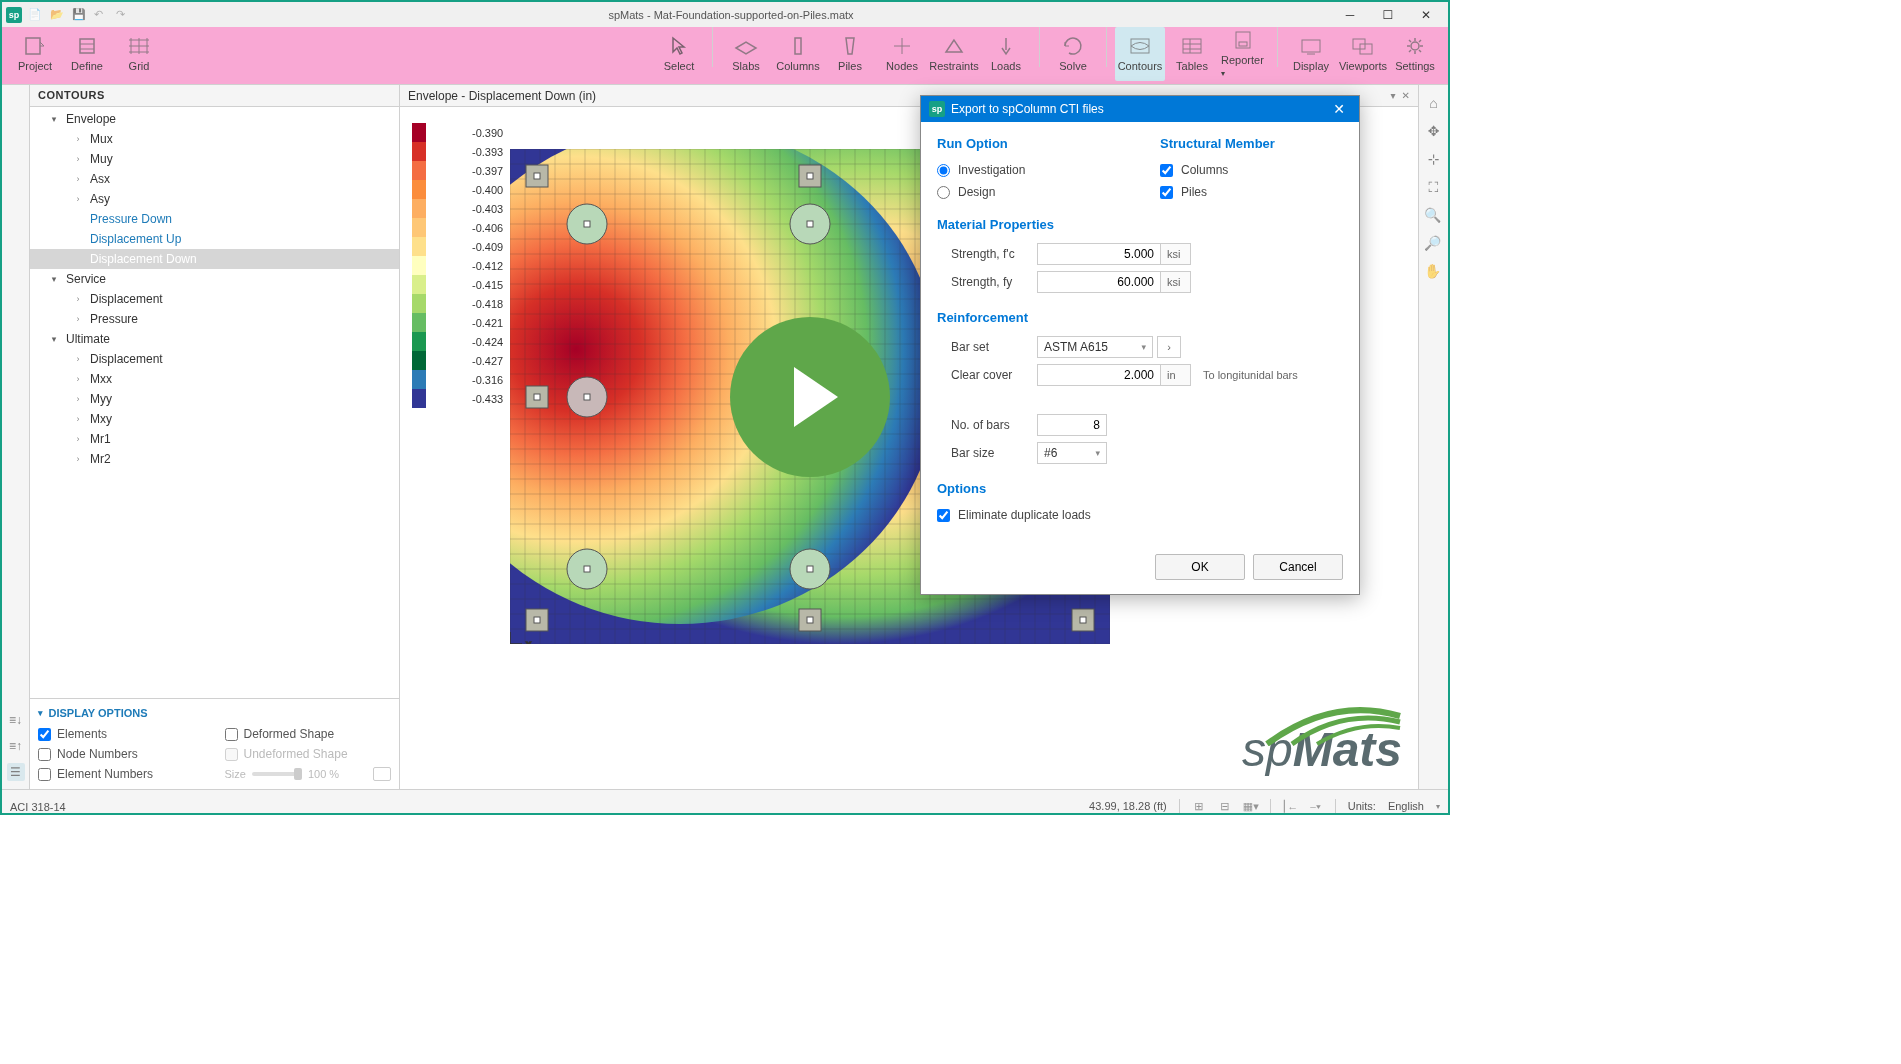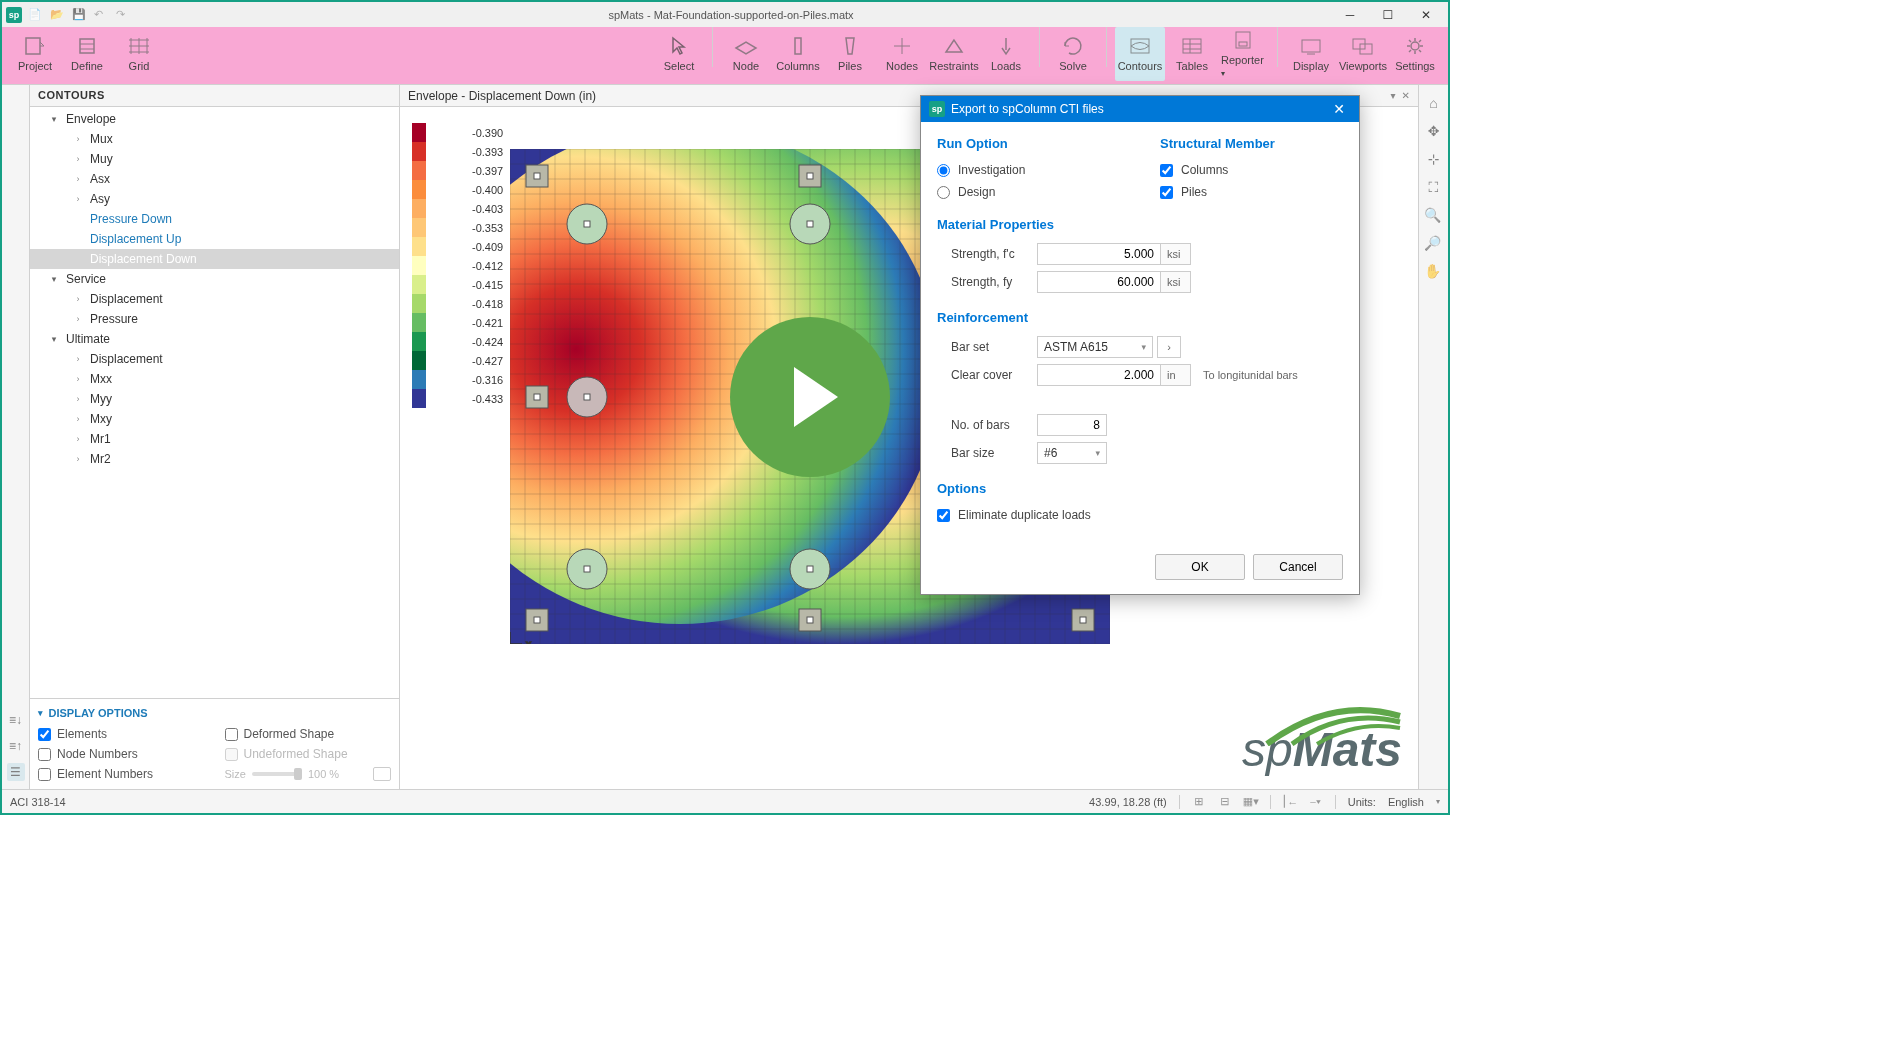--- a/index.html
+++ b/index.html
@@ -104,21 +104,21 @@
 .dialog-field .fi { border: 1px solid #ccc; height: 22px; padding: 2px 6px; text-align: right; font-size: 12px; width: 124px; }
 .dialog-field .fu { width: 30px; padding-left: 6px; border: 1px solid #ccc; border-left: none; height: 22px; display: flex; align-items: center; background: #fafafa; font-size: 11px; color: #666; }
 .dialog-field .fs { border: 1px solid #ccc; height: 22px; padding: 2px 6px; font-size: 12px; width: 116px; background: #fff; position: relative; display: flex; align-items: center; }
 .dialog-field .fs::after { content: '▾'; position: absolute; right: 6px; color: #888; font-size: 9px; }
 .dialog-field .note { margin-left: 12px; color: #666; font-size: 11px; }
 .dialog-field .arrow-btn { width: 24px; height: 22px; border: 1px solid #ccc; margin-left: 4px; display: flex; align-items: center; justify-content: center; cursor: pointer; font-size: 11px; color: #666; }
 .dialog-buttons { display: flex; justify-content: flex-end; gap: 8px; padding-top: 14px; }
 .dialog-buttons button { width: 90px; height: 26px; border: 1px solid #bbb; background: #f5f5f5; cursor: pointer; font-size: 12px; border-radius: 2px; }
 
 
-.status { height: 24px; background: #f5f5f5; border-top: 1px solid #d0d0d0; display: flex; align-items: center; padding: 0 8px; font-size: 11px; color: #555; }
+.status { height: 24px; background: #f5f5f5; border-top: 1px solid #d0d0d0; display: flex; align-items: flex-end; padding: 0 8px; font-size: 11px; color: #555; }
 .status .st-right { margin-left: auto; display: flex; align-items: center; gap: 12px; }
 .status .st-icon { width: 14px; height: 14px; opacity: 0.6; cursor: pointer; display:flex; align-items:center; justify-content:center; }
 .status .st-sep { width: 1px; height: 14px; background: #ccc; }
 </style>
 </head>
 <body>
 
 <div class="app">
 
   <div class="titlebar">
@@ -188,21 +188,21 @@
         </div>
       </div>
     <div class="ribbon-sep"></div>
     <div class="ribbon-group" id="rg-tools">
         <div class="ribbon-btn">
           <div class="r-icon">
             <svg viewBox="0 0 24 20">
               <path d="M2 12 L12 6 L22 12 L12 18 Z" fill="none" stroke="#666" stroke-width="1.5"></path>
             </svg>
           </div>
-          <div class="r-label">Node</div>
+          <div class="r-label">Slabs</div>
         </div>
         <div class="ribbon-btn">
           <div class="r-icon">
             <svg viewBox="0 0 24 20">
               <rect x="9" y="2" width="6" height="16" fill="none" stroke="#666" stroke-width="1.5"></rect>
             </svg>
           </div>
           <div class="r-label">Columns</div>
         </div>
         <div class="ribbon-btn">
@@ -470,21 +470,21 @@
             <div class="legend-row">
               <div class="legend-color" style="background:#fb8d3c"></div>
               <span class="legend-label">-0.400</span>
             </div>
             <div class="legend-row">
               <div class="legend-color" style="background:#fdae61"></div>
               <span class="legend-label">-0.403</span>
             </div>
             <div class="legend-row">
               <div class="legend-color" style="background:#fec776"></div>
-              <span class="legend-label">-0.353</span>
+              <span class="legend-label">-0.406</span>
             </div>
             <div class="legend-row">
               <div class="legend-color" style="background:#fee08b"></div>
               <span class="legend-label">-0.409</span>
             </div>
             <div class="legend-row">
               <div class="legend-color" style="background:#ffffbf"></div>
               <span class="legend-label">-0.412</span>
             </div>
             <div class="legend-row">

